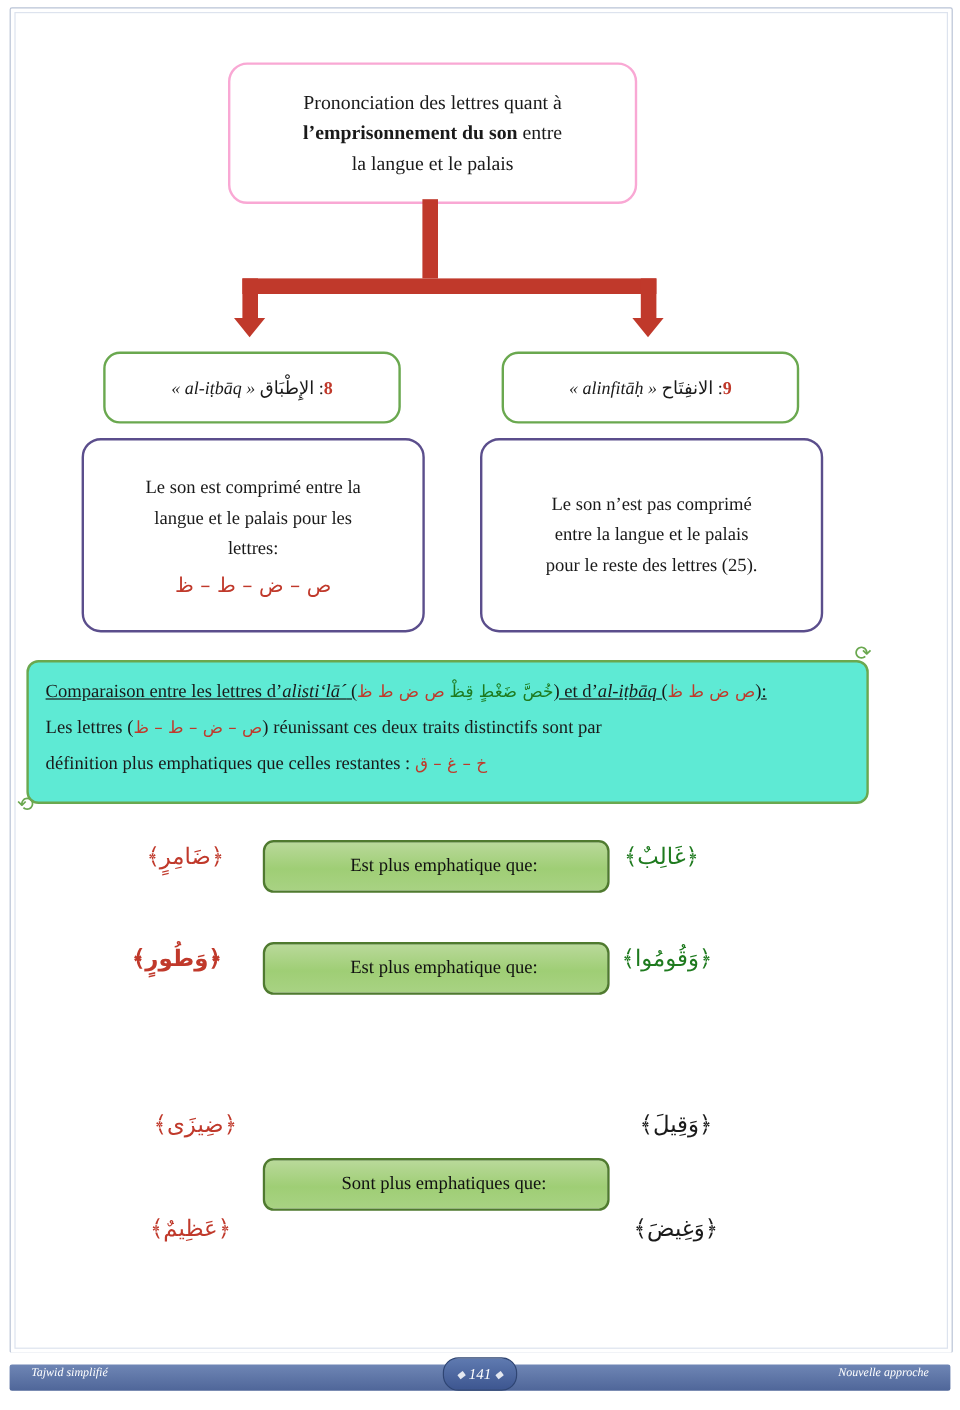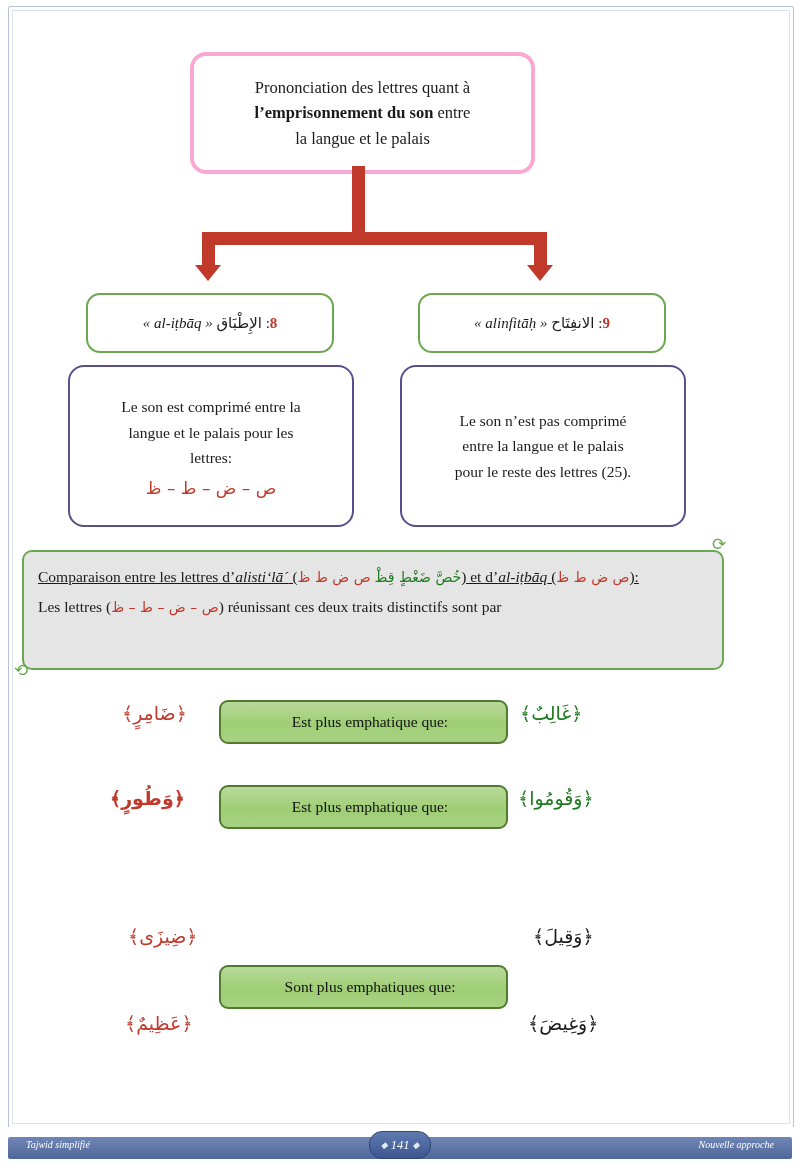--- a/index.html
+++ b/index.html
@@ -15,21 +15,21 @@
     border:1px solid #b9c3d6;border-radius:2px;
   }
   .page-frame:after{
     content:"";position:absolute;left:3px;top:3px;right:3px;bottom:3px;
     border:1px solid #dde3ee;
   }
 
   
   .top-box{
     position:absolute;left:190px;top:52px;width:337px;height:114px;
-    border:4px solid #f9a8d4;border-radius:16px;background:#fff;
+    border:2px solid #f9a8d4;border-radius:16px;background:#fff;
     box-shadow:0 0 0 1px #ffffff inset;
     display:flex;align-items:center;justify-content:center;
     text-align:center;
   }
   .top-box .inner{font-size:16.5px;line-height:1.55;padding:0 18px;}
   .top-box b{font-weight:bold;}
 
   
   .conn-vert{position:absolute;background:#c0392b;}
   .arrow-head{
@@ -57,21 +57,21 @@
   }
   .purple-box .line{font-size:15.5px;line-height:1.65;}
   .arabic-red{
     color:#c0392b;font-family:"DejaVu Sans", sans-serif;font-size:17px;direction:rtl;
     margin-top:7px;letter-spacing:1px;
   }
 
   
   .cmp-box{
     position:absolute;left:22px;top:550px;width:702px;height:120px;
-    border:2px solid #6aa84f;border-radius:10px;background:#e5e5e5;
+    border:2px solid #6aa84f;border-radius:10px;background:#5eead4;
     padding:10px 14px 0 14px;box-sizing:border-box;
   }
   .cmp-line{font-size:15.5px;line-height:1.95;}
   .u{text-decoration:underline;}
   .ar-red{color:#c0392b;font-family:"DejaVu Sans", sans-serif;direction:rtl;unicode-bidi:isolate;font-size:14px;}
   .ar-grn{color:#1e7a1e;font-family:"DejaVu Sans", sans-serif;direction:rtl;unicode-bidi:isolate;font-size:14px;}
 
   
   .curl{position:absolute;color:#6aa84f;font-size:17px;}
 
@@ -161,20 +161,23 @@
   <div class="line">pour le reste des lettres (25).</div>
 </div>
 
 <div class="cmp-box">
   <div class="cmp-line">
     <span class="u">Comparaison entre les lettres d’</span><span class="u it">alisti‘lā´</span><span class="u"> (</span><span class="ar-red">ص ض ط ظ</span><span> </span><span class="ar-grn">خُصَّ ضَغْطٍ قِظْ</span><span class="u">) et d’</span><span class="u it">al-iṭbāq</span><span class="u"> (</span><span class="ar-red">ص ض ط ظ</span><span class="u">):</span>
   </div>
   <div class="cmp-line">
     <span>Les lettres (</span><span class="ar-red">ص – ض – ط – ظ</span><span>) réunissant ces deux traits distinctifs sont par</span>
   </div>
+  <div class="cmp-line">
+    <span>définition plus emphatiques que celles restantes : </span><span class="ar-red">خ – غ – ق</span>
+  </div>
 </div>
 <div class="curl" style="left:712px;top:534px;">⟳</div>
 <div class="curl" style="left:14px;top:660px;">⟲</div>
 
 <div class="qword" style="left:122px;top:702px;">﴿ضَامِرٍ﴾</div>
 <div class="cmp-btn" style="left:219px;top:700px;width:272px;">Est plus emphatique que:</div>
 <div class="qword green" style="left:520px;top:702px;">﴿غَالِبٌ﴾</div>
 
 <div class="qword" style="left:110px;top:787px;font-weight:bold;">﴿وَطُورٍ﴾</div>
 <div class="cmp-btn" style="left:219px;top:785px;width:272px;">Est plus emphatique que:</div>

